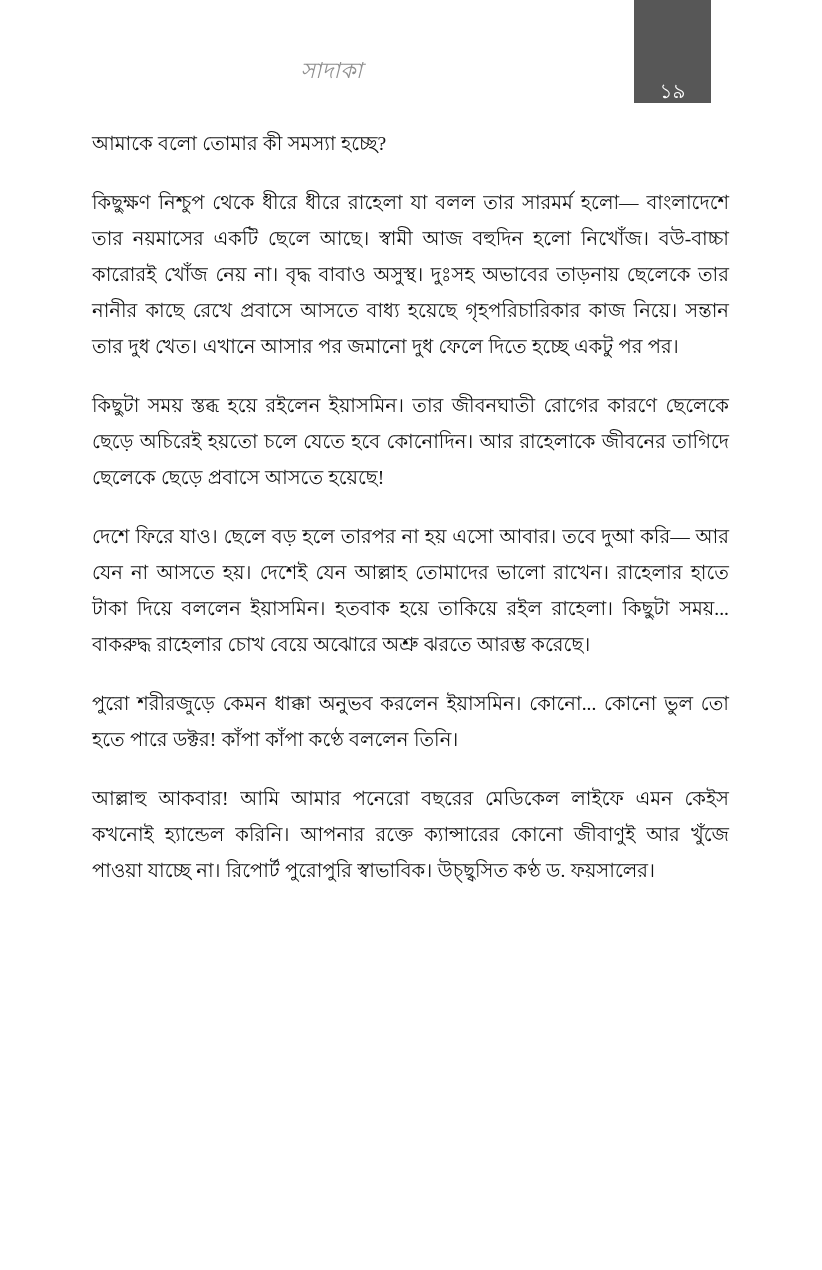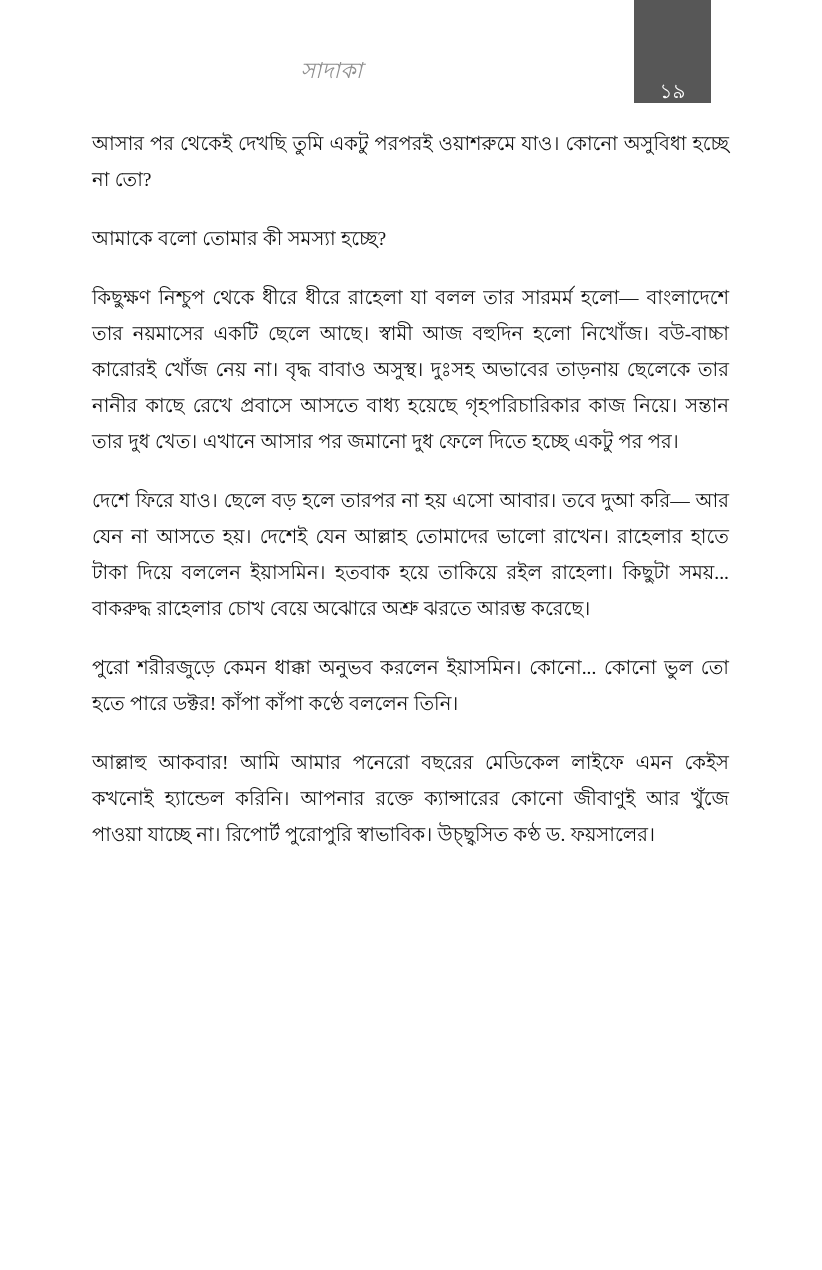--- a/index.html
+++ b/index.html
@@ -92,21 +92,21 @@
 <div class="page">
 
   <div class="page-header">
     <div class="header-title">সাদাকা</div>
     <div class="folio-block">
       <div class="folio-number">১৯</div>
     </div>
   </div>
 
   <div class="body-column">
-    <p class="para">আসার পর থেকেই দেখছি তুমি একটু পরপরই ওয়াশরুমে যাও। কোনো অসুবিধা হচ্ছে না তো?</p>
     <p class="para">আমাকে বলো তোমার কী সমস্যা হচ্ছে?</p>
     <p class="para">কিছুক্ষণ নিশ্চুপ থেকে ধীরে ধীরে রাহেলা যা বলল তার সারমর্ম হলো— বাংলাদেশে তার নয়মাসের একটি ছেলে আছে। স্বামী আজ বহুদিন হলো নিখোঁজ। বউ-বাচ্চা কারোরই খোঁজ নেয় না। বৃদ্ধ বাবাও অসুস্থ। দুঃসহ অভাবের তাড়নায় ছেলেকে তার নানীর কাছে রেখে প্রবাসে আসতে বাধ্য হয়েছে গৃহপরিচারিকার কাজ নিয়ে। সন্তান তার দুধ খেত। এখানে আসার পর জমানো দুধ ফেলে দিতে হচ্ছে একটু পর পর।</p>
+    <p class="para">কিছুটা সময় স্তব্ধ হয়ে রইলেন ইয়াসমিন। তার জীবনঘাতী রোগের কারণে ছেলেকে ছেড়ে অচিরেই হয়তো চলে যেতে হবে কোনোদিন। আর রাহেলাকে জীবনের তাগিদে ছেলেকে ছেড়ে প্রবাসে আসতে হয়েছে!</p>
     <p class="para">দেশে ফিরে যাও। ছেলে বড় হলে তারপর না হয় এসো আবার। তবে দুআ করি— আর যেন না আসতে হয়। দেশেই যেন আল্লাহ তোমাদের ভালো রাখেন। রাহেলার হাতে টাকা দিয়ে বললেন ইয়াসমিন। হতবাক হয়ে তাকিয়ে রইল রাহেলা। কিছুটা সময়... বাকরুদ্ধ রাহেলার চোখ বেয়ে অঝোরে অশ্রু ঝরতে আরম্ভ করেছে।</p>
     <p class="para">পুরো শরীরজুড়ে কেমন ধাক্কা অনুভব করলেন ইয়াসমিন। কোনো... কোনো ভুল তো হতে পারে ডক্টর! কাঁপা কাঁপা কণ্ঠে বললেন তিনি।</p>
     <p class="para">আল্লাহু আকবার! আমি আমার পনেরো বছরের মেডিকেল লাইফে এমন কেইস কখনোই হ্যান্ডেল করিনি। আপনার রক্তে ক্যান্সারের কোনো জীবাণুই আর খুঁজে পাওয়া যাচ্ছে না। রিপোর্ট পুরোপুরি স্বাভাবিক। উচ্ছ্বসিত কণ্ঠ ড. ফয়সালের।</p>
   </div>
 
 </div>
 
 </body></html>

